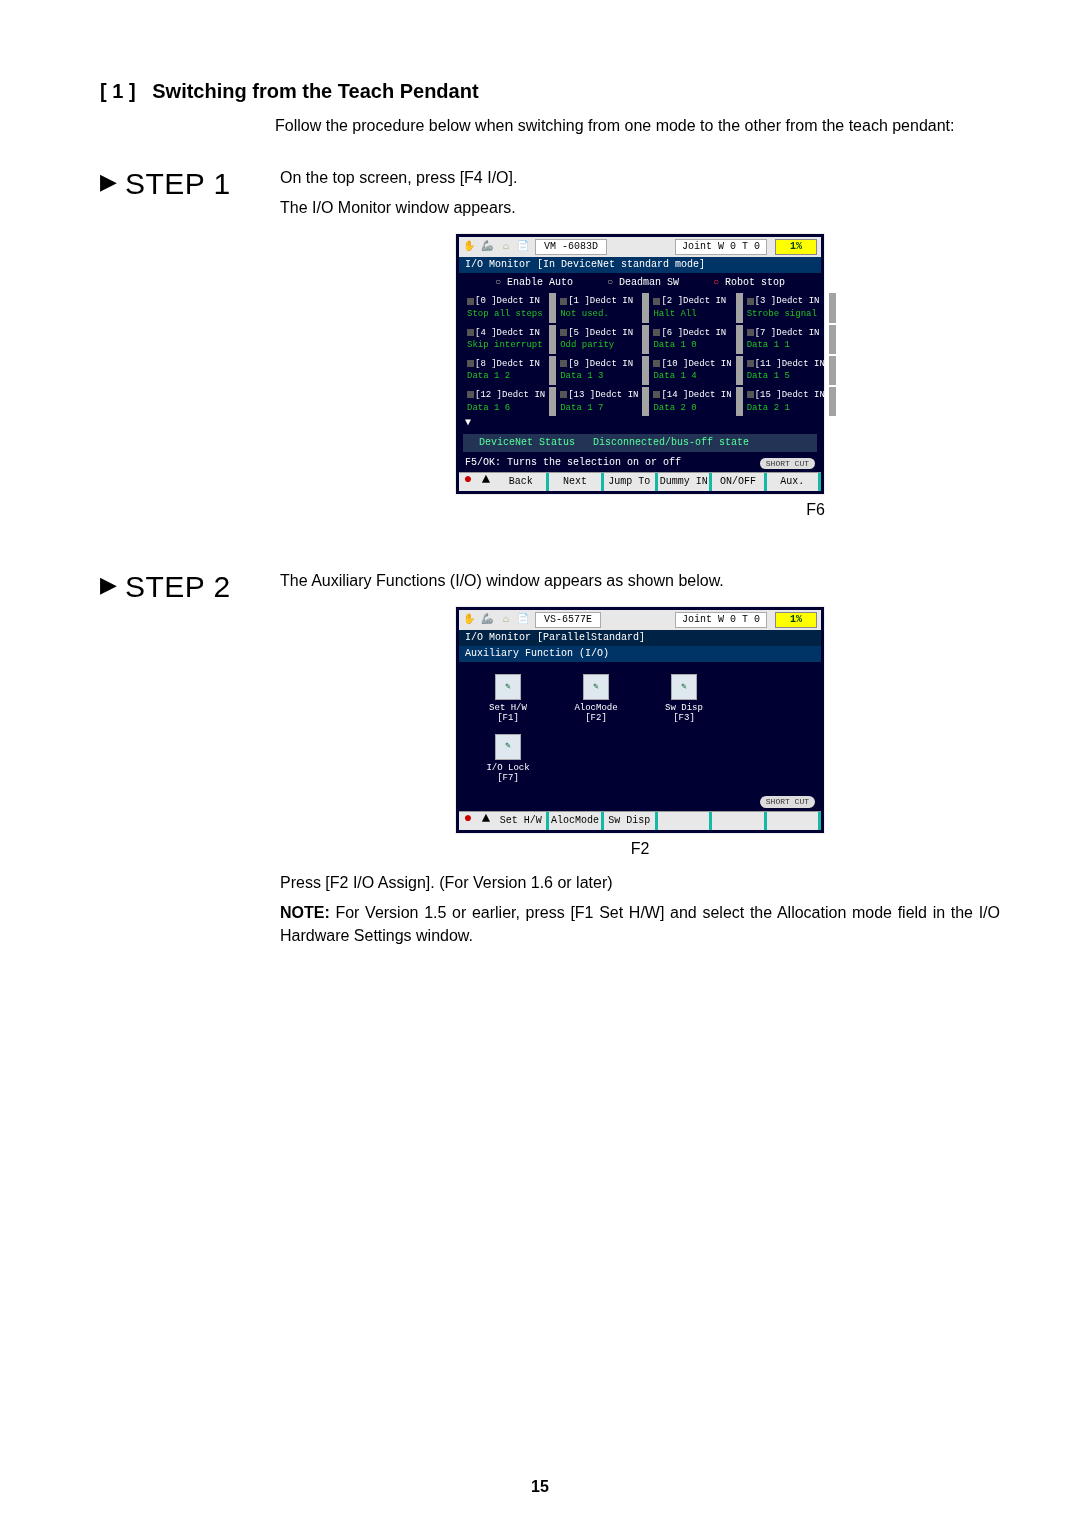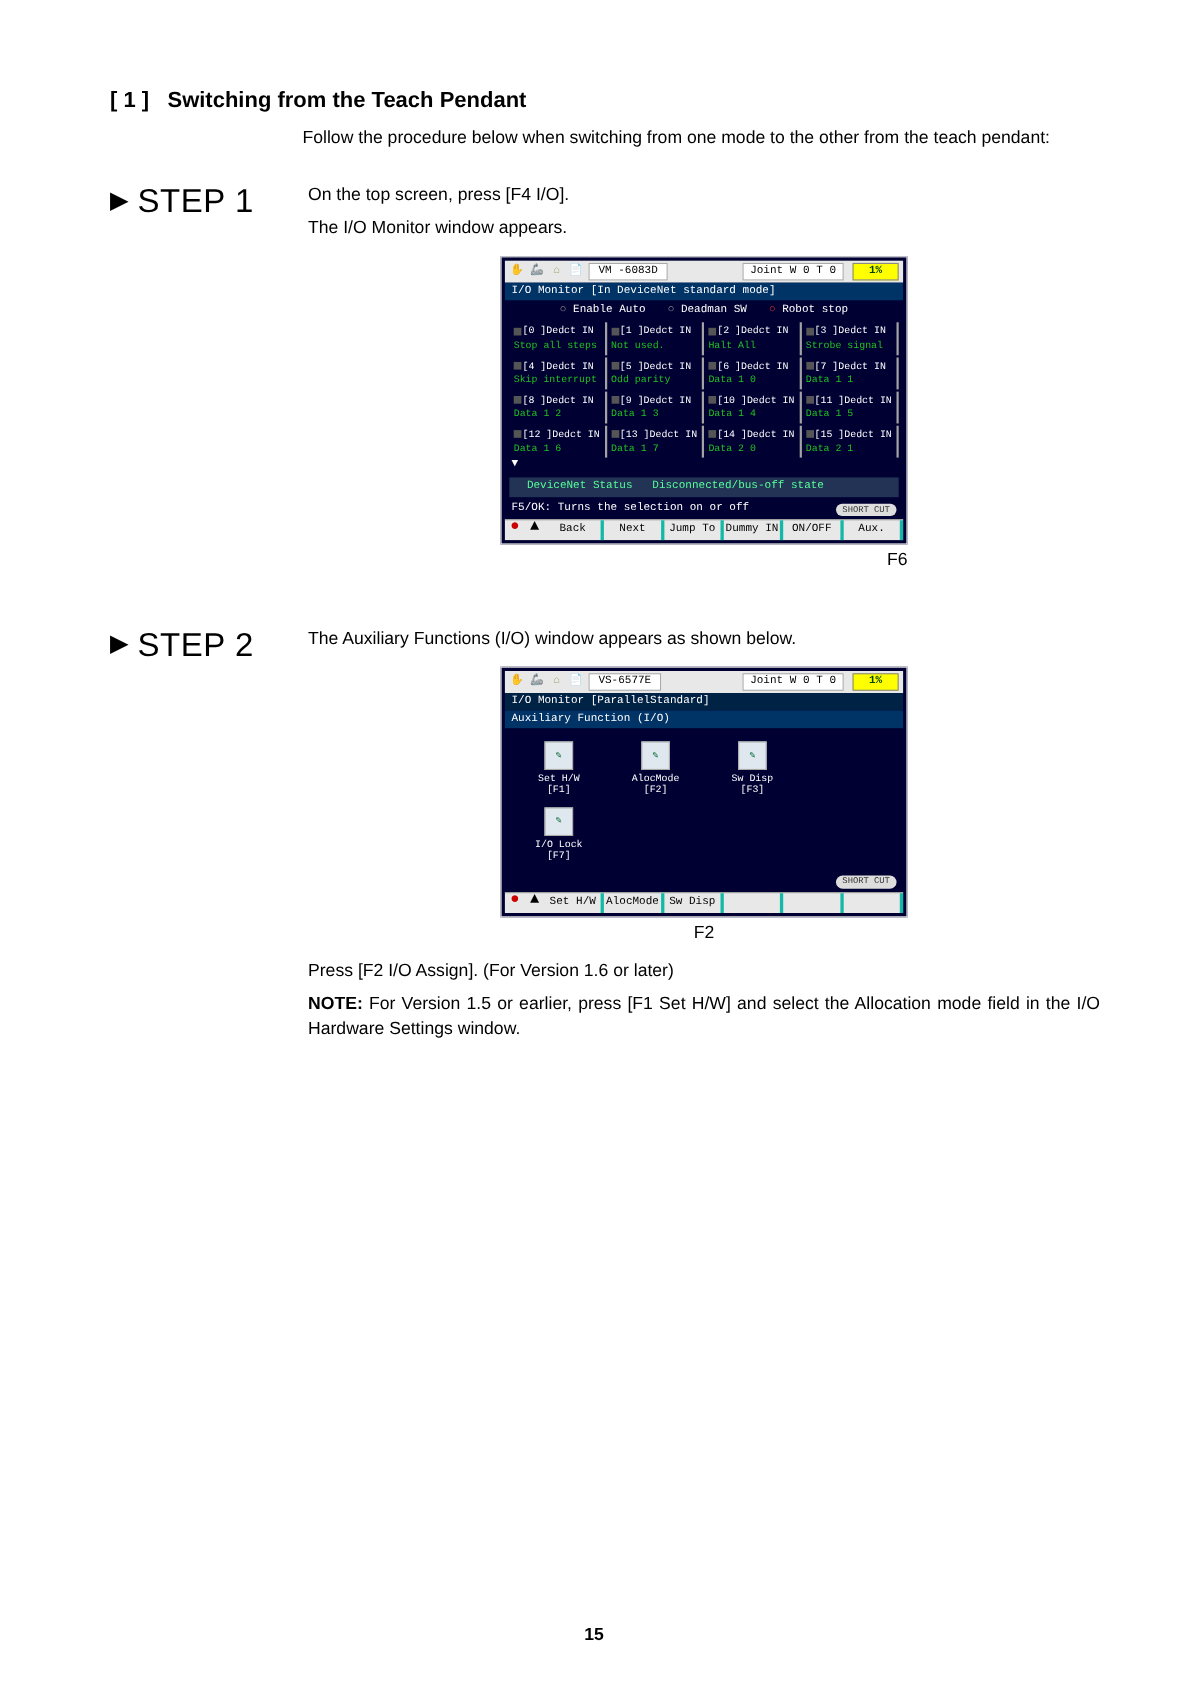--- a/index.html
+++ b/index.html
@@ -28,25 +28,25 @@
     width: 370px; margin: 14px auto 4px auto; background: #000033;
     font-family: "Courier New", monospace; font-size: 10px;
     color: #fff; padding: 3px; border: 1px solid #eee;
   }
   .tp .statusbar { display:flex; align-items:center; gap:4px; background:#e8e8e8; color:#000; padding:2px 4px; }
   .tp .statusbar .icon { width:14px; height:14px; display:inline-flex; align-items:center; justify-content:center; font-size:10px; }
   .tp .statusbar .machine { background:#fff; border:1px solid #aaa; padding:0 8px; font-size:10px; }
   .tp .statusbar .joint   { background:#fff; border:1px solid #aaa; padding:0 6px; font-size:10px; margin-left:auto; }
   .tp .statusbar .speed   { background:#ff0; color:#004400; border:1px solid #888; padding:0 14px; margin-left:4px; font-weight:700; }
   .tp .titlebar { background:#003366; color:#fff; padding:1px 6px; font-size:10px; }
-  .tp .radiorow { display:flex; gap:20px; padding:3px 10px; font-size:10px; color:#fff; justify-content:center; }
+  .tp .radiorow { display:flex; gap:34px; padding:3px 10px; font-size:10px; color:#fff; justify-content:center; }
   .tp .radiorow .r::before { content:"○ "; color:#aaa; }
   .tp .radiorow .r.stop::before { color:#f33; }
   .tp .io-grid { display:grid; grid-template-columns: repeat(4,1fr); gap:2px 0; padding:0 4px; }
-  .tp .cell { border-right:2px solid #a3a3a3; padding:2px 4px; }
+  .tp .cell { border-right:7px solid #a3a3a3; padding:2px 4px; }
   .tp .cell .top { color:#fff; font-size:9px; white-space:nowrap; }
   .tp .cell .top .sq { display:inline-block; width:7px; height:7px; background:#555; margin-right:1px; vertical-align:middle;}
   .tp .cell .bot { color:#20c020; font-size:9px; white-space:nowrap; }
   .tp .arrow { color:#fff; padding:0 6px 2px 6px; }
   .tp .devstatus { background:#223355; color:#5f9; padding:2px 16px; margin:2px 4px; display:flex; gap:18px; font-size:10px;}
   .tp .hint { display:flex; justify-content:space-between; padding:2px 6px; color:#fff; align-items:center; font-size:10px;gap:12px;}
   .tp .hint .shortcut { background:#ddd; color:#333; border-radius:7px; padding:0 6px; font-size:8px; }
   .tp .softkeys { display:flex; background:#e8e8e8; color:#000; border-top:1px solid #999;}
   .tp .softkeys .sk { flex:1; border-right:3px solid #14b8a6; padding:2px 0; text-align:center; font-size:10px; }
   .tp .softkeys .dot { flex:0 0 18px; text-align:center; font-size:14px; line-height:12px; color:#c00;}

